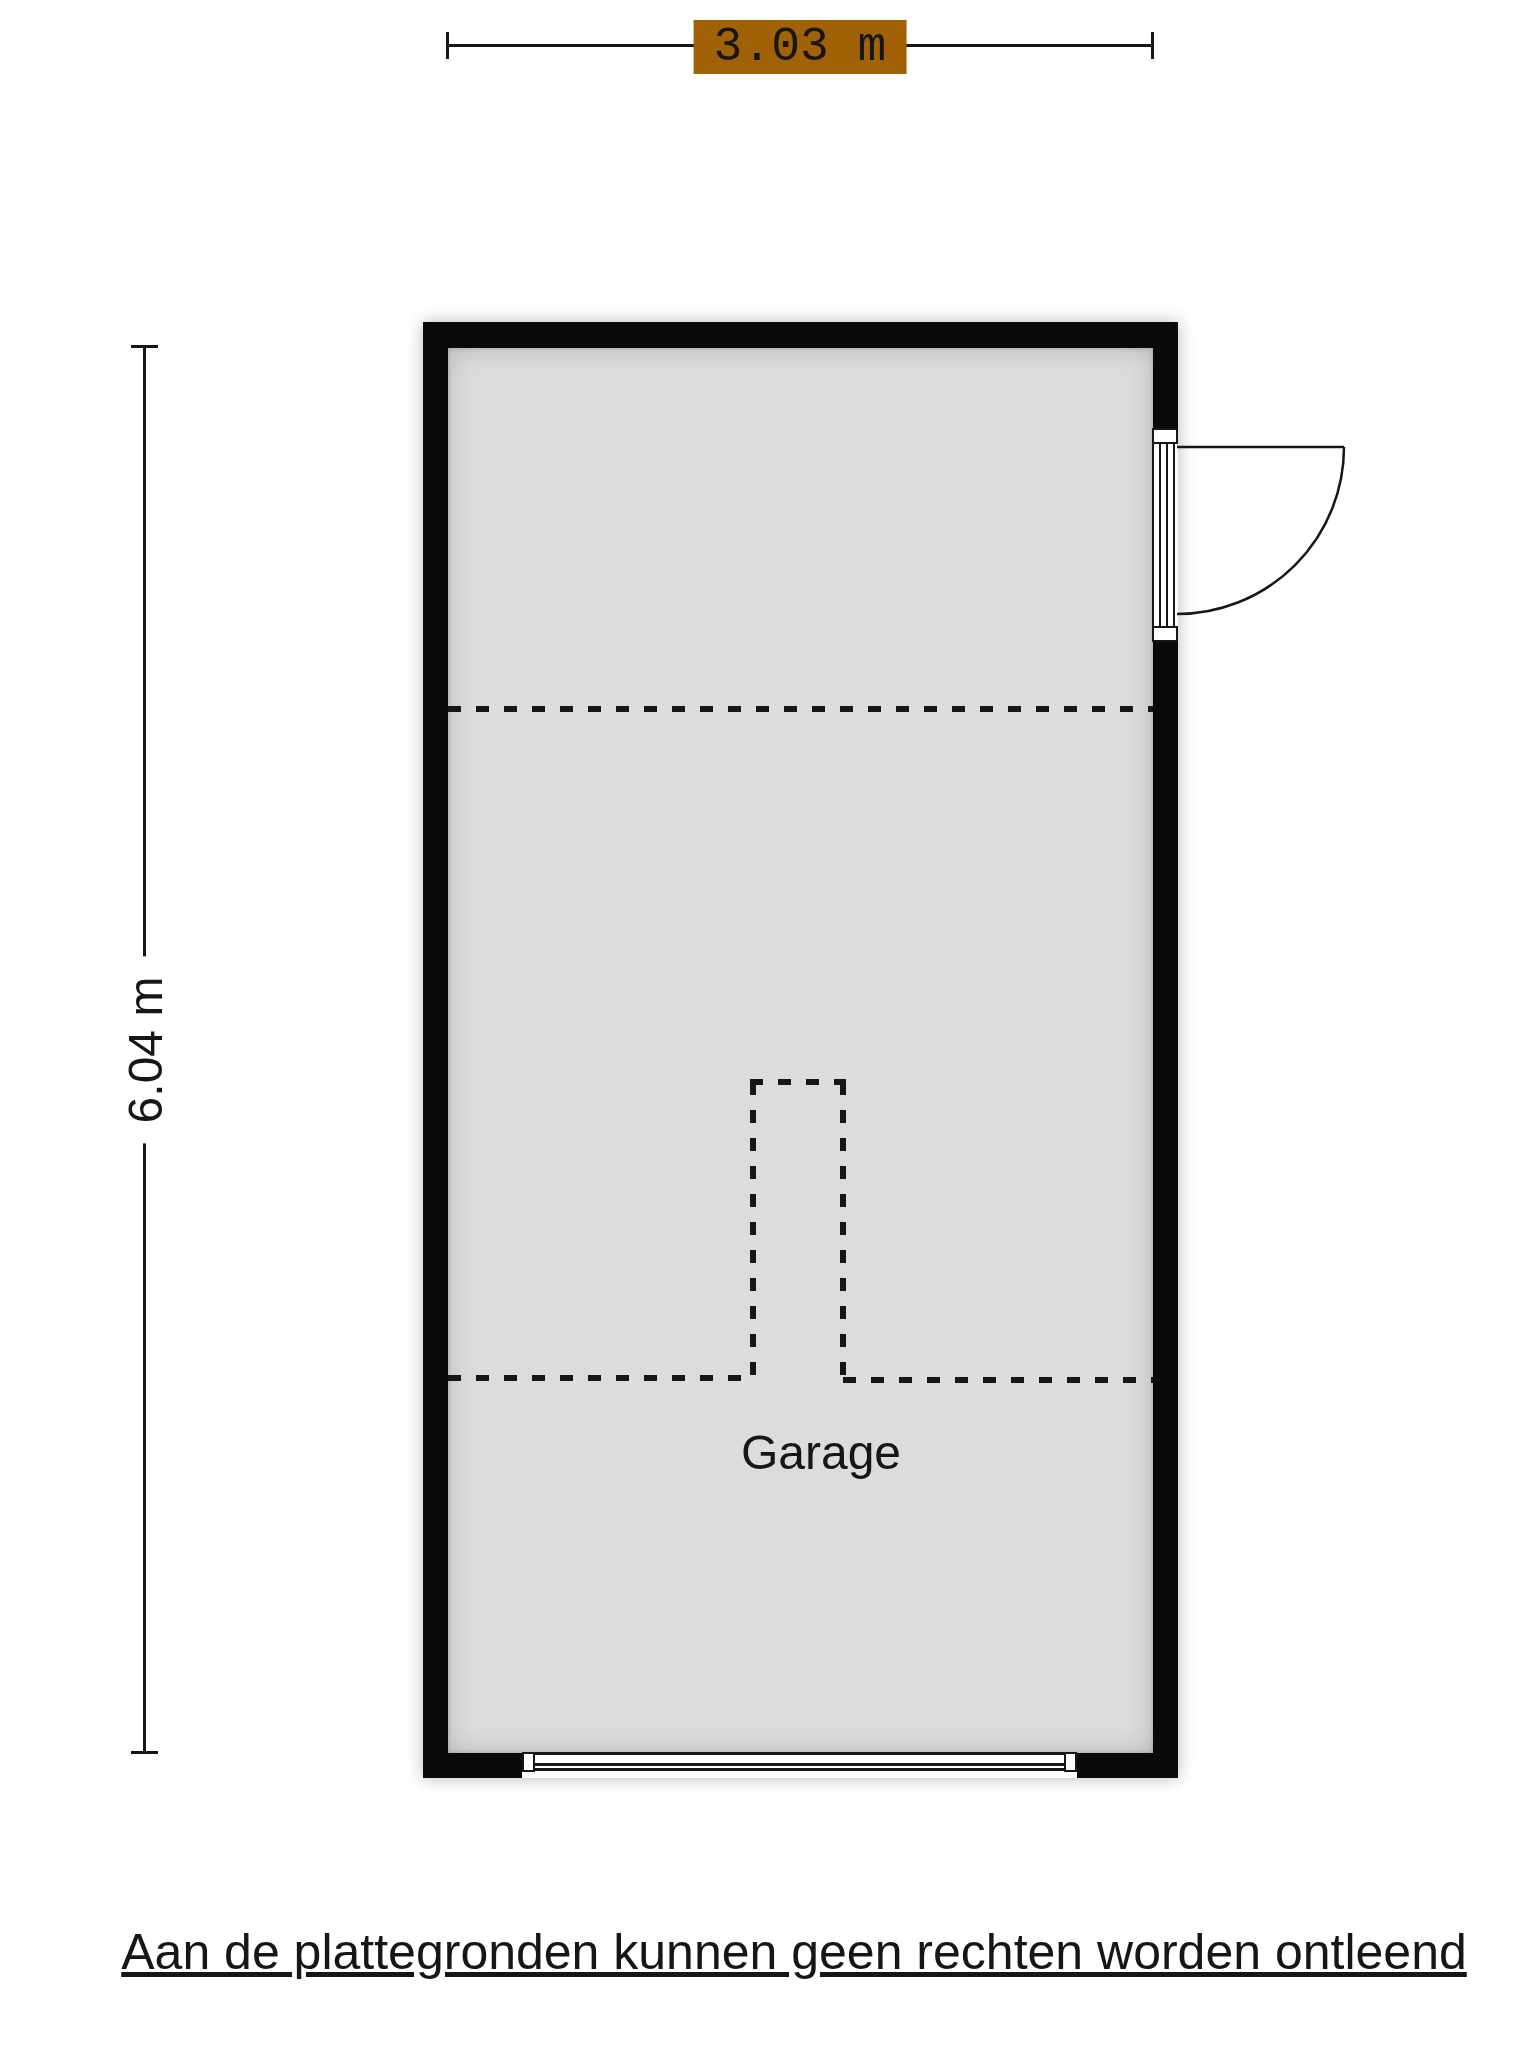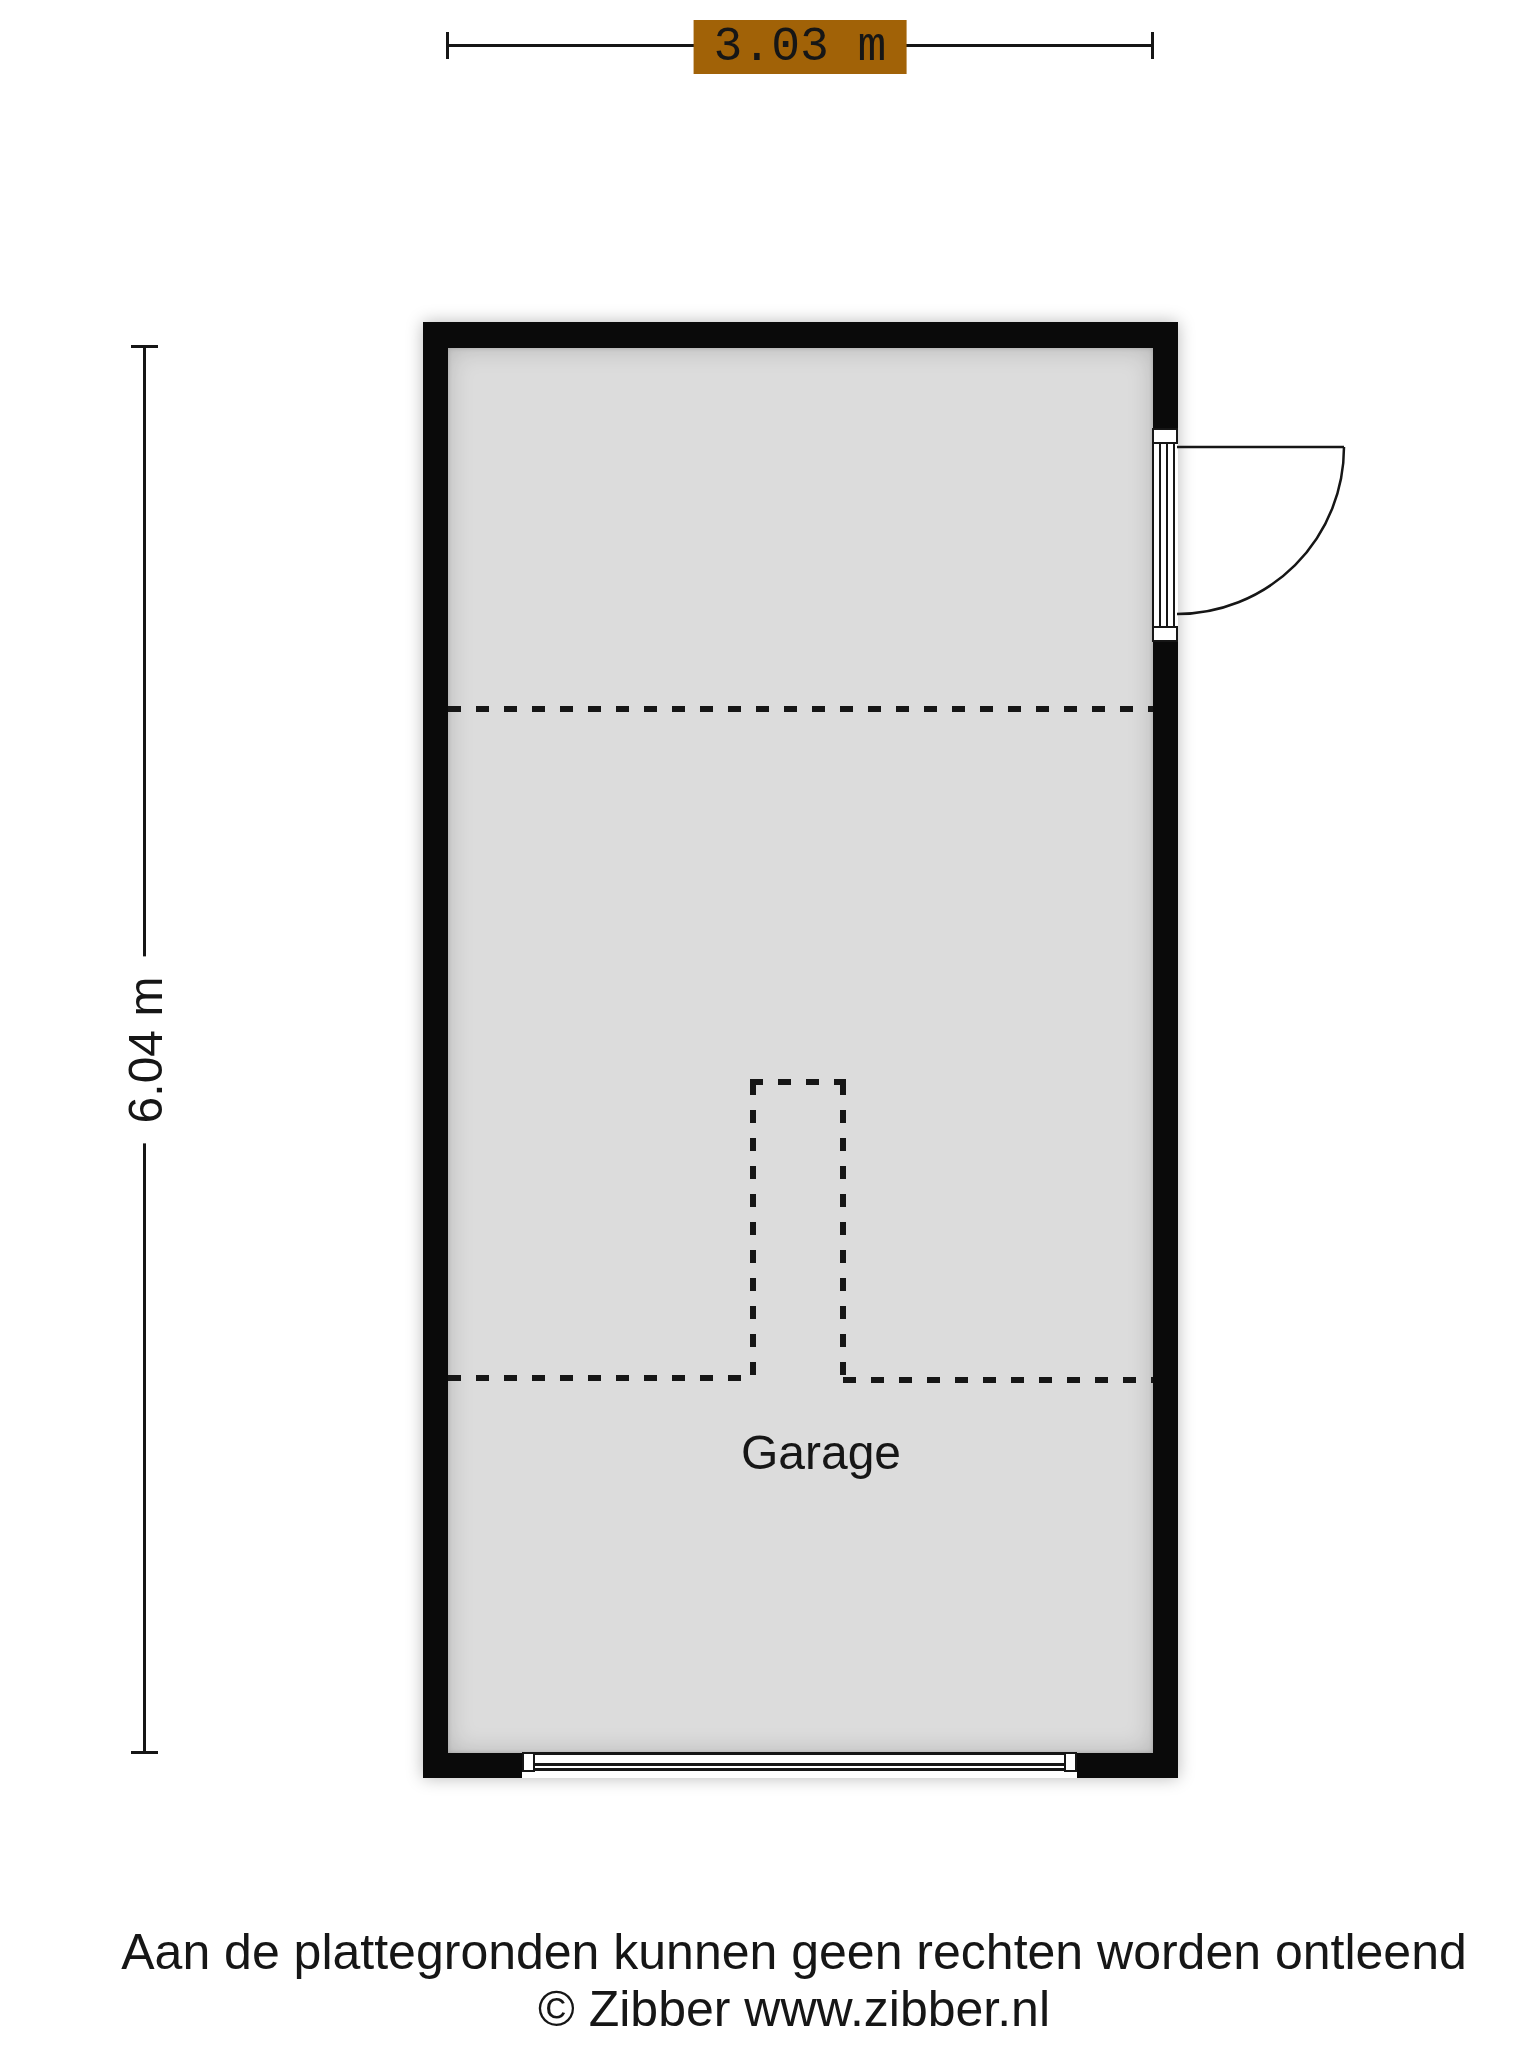--- a/index.html
+++ b/index.html
@@ -114,20 +114,21 @@
   }
 
   
   .footer{
     left:794px;top:1924px;
     transform:translateX(-50%);
     text-align:center;
     font-size:50px;
     line-height:57px;
     white-space:nowrap;
+    text-decoration:underline;
   }
 </style>
 </head>
 <body>
 
 <div class="abs dim-line-h"></div>
 <div class="abs dim-tick-v left"></div>
 <div class="abs dim-tick-v right"></div>
 <span class="abs dim-label-h">3.03 m</span>
 
@@ -161,14 +162,13 @@
 <div class="abs dash-h dash-lower-left"></div>
 <div class="abs dash-h dash-lower-right"></div>
 <div class="abs dash-v notch-left"></div>
 <div class="abs dash-v notch-right"></div>
 <div class="abs dash-h notch-top"></div>
 
 <span class="abs room-label">Garage</span>
 
 <div class="abs footer">
   <div>Aan de plattegronden kunnen geen rechten worden ontleend</div>
-  <div>© Zibber www.zibber.nl</div>
 </div>
 
 </body></html>

